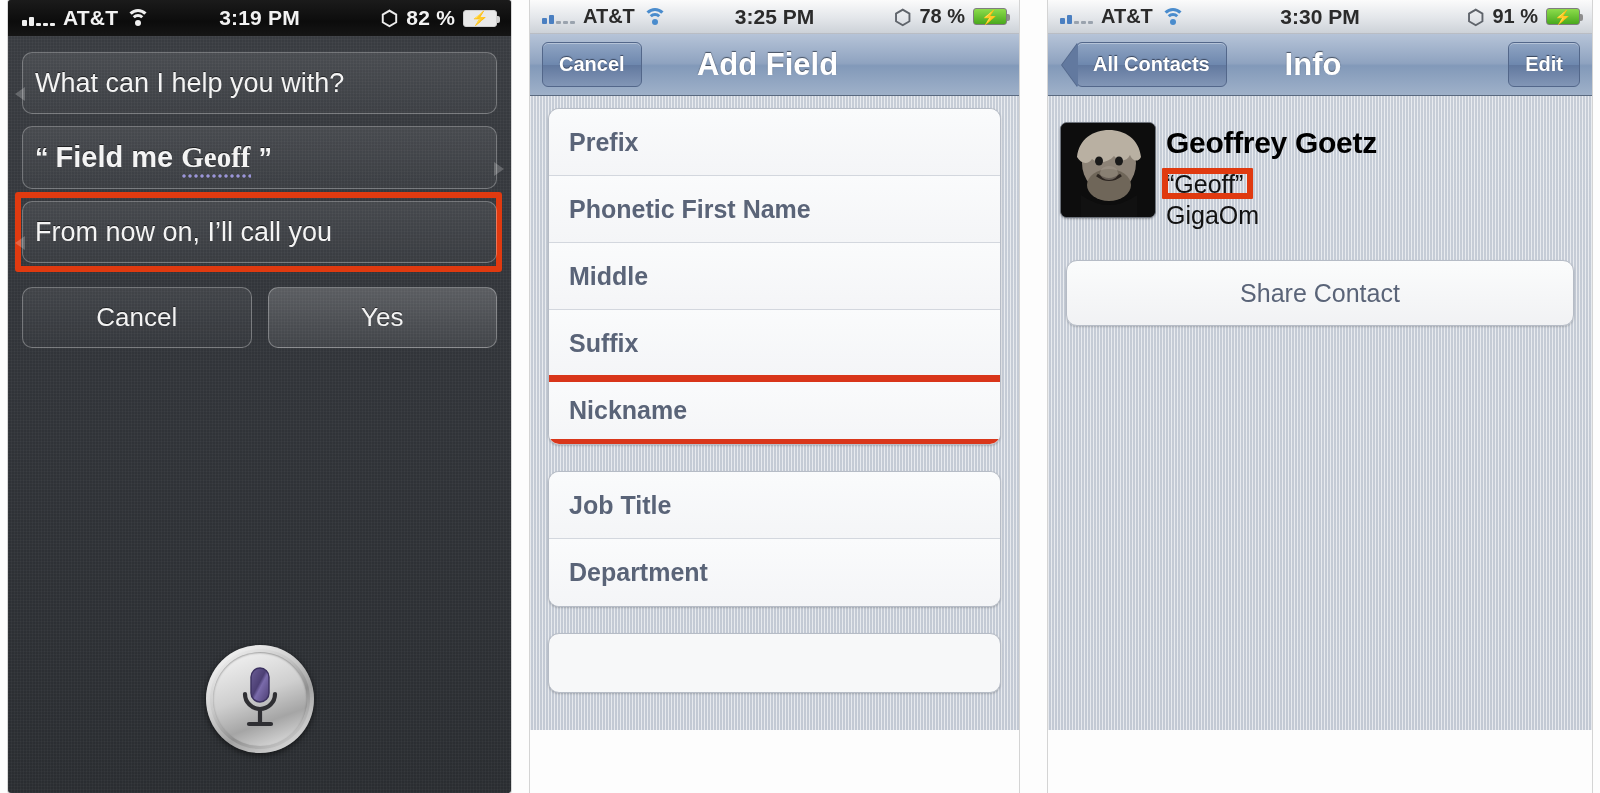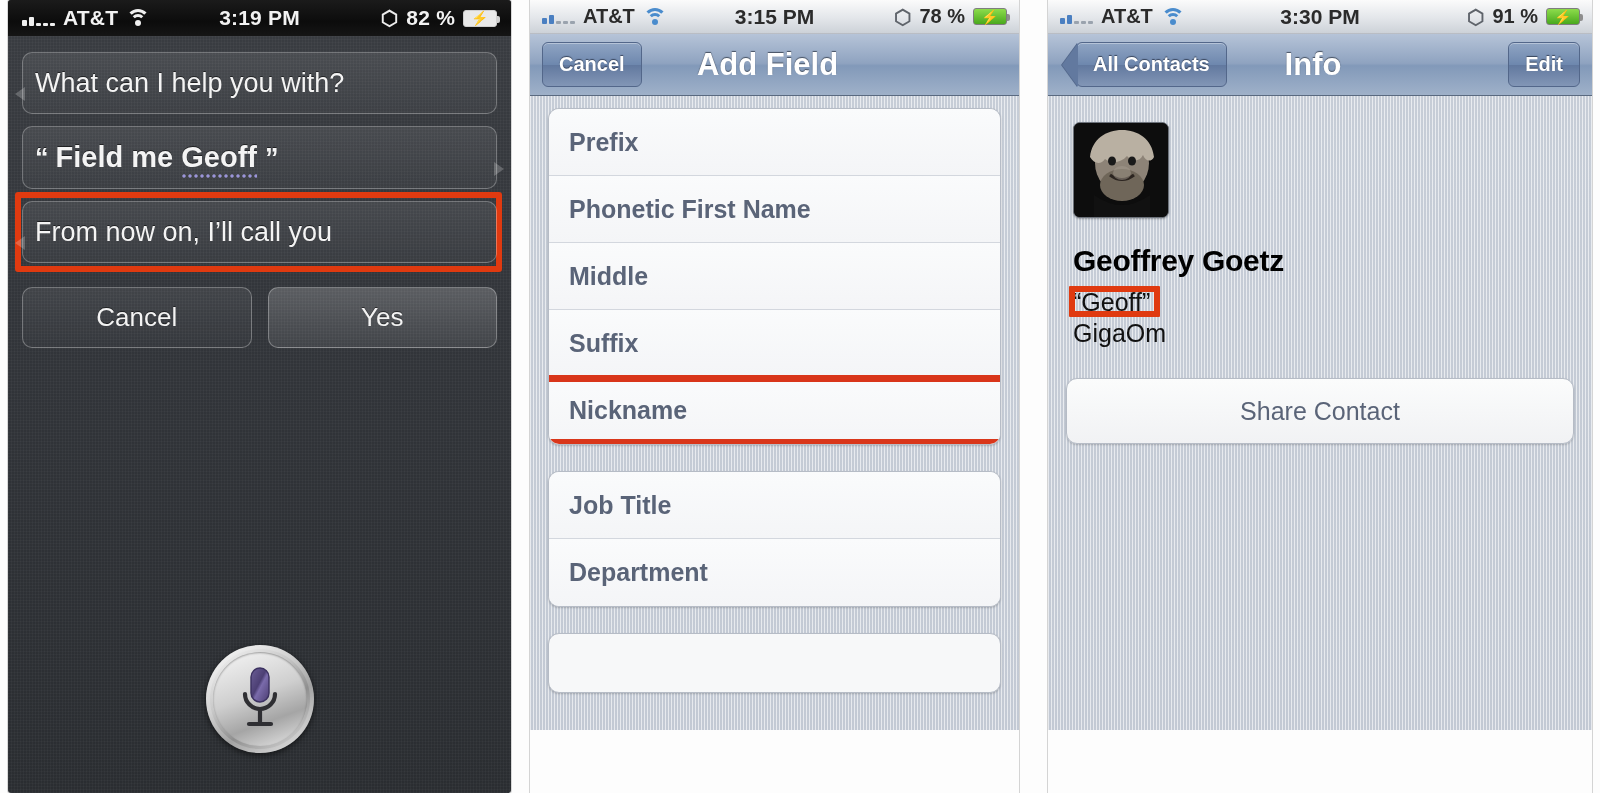--- a/index.html
+++ b/index.html
@@ -87,21 +87,21 @@
     width:0;height:0;border-style:solid;border-width:7px 10px 7px 0;
     border-color: transparent rgba(255,255,255,.22) transparent transparent;
   }
   .bubble.user { font-weight: bold; font-size: 29px; }
   .bubble.user::after {
     content:""; position:absolute; right:-8px; bottom:12px;
     width:0;height:0;border-style:solid;border-width:7px 0 7px 10px;
     border-color: transparent transparent transparent rgba(255,255,255,.22);
   }
   .quote { font-size: 27px; font-weight: bold; letter-spacing: -1px; }
-  .dotted-word { position: relative; }
+  .dotted-word { position: relative; font-family: Liberation Serif, serif; }
   .dotted-word::after {
     content:""; position:absolute; left:0; right:0; bottom:-5px; height:4px;
     background-image: radial-gradient(circle, #9a94d8 1.5px, transparent 1.7px);
     background-size: 6px 4px; background-repeat: repeat-x;
   }
   .highlight-box { position: relative; }
   .highlight-box::before {
     content:""; position:absolute; inset:-9px -5px -9px -7px;
     border: 6px solid #e03a10; border-radius: 3px; pointer-events:none;
   }
@@ -211,21 +211,21 @@
     content:""; position:absolute; left:-19px; right:-19px; top:-2px; bottom:-2px;
     border: 7px solid #d9361a; border-radius: 2px; pointer-events:none;
   }
 
   
   #panel-add { left: 530px; width: 489px; box-shadow: 0 0 0 1px #d4d4d4; }
 
   
   #panel-info { left: 1048px; width: 544px; box-shadow: 0 0 0 1px #d4d4d4; }
 
-  .contact-head { display:flex; padding: 14px 30px 8px 25px; gap: 22px; flex-direction: column; }
+  .contact-head { display:flex; padding: 14px 30px 8px 12px; gap: 10px; }
   .avatar {
     width: 96px; height: 96px; border-radius: 7px;
     border: 1px solid #6d737c;
     background: #111;
     overflow: hidden; flex: none;
     box-shadow: 0 1px 2px rgba(0,0,0,.3);
   }
   .contact-text { padding-top: 4px; }
   .contact-name { font-size: 30px; font-weight: bold; color: #000; letter-spacing: -.3px; }
   .contact-nick { font-size: 25px; color: #111; margin-top: 10px; position: relative; display: inline-block; }
@@ -333,21 +333,21 @@
             <i class="off"></i>
             <i class="off"></i>
         </span>
         <span>AT&amp;T</span>
         <span class="wifi blue">
           <span class="w3"></span>
             <span class="w2"></span>
             <span class="w1"></span>
         </span>
       </div>
-      <div class="sb-center">3:15 PM</div>
+      <div class="sb-center">3:25 PM</div>
       <div class="sb-right">
         <span class="bt grey">⬡</span>
         <span>78 %</span>
         <span class="batt green">
             <span class="bolt">⚡</span>
           </span>
       </div>
     </div>
 
     <div class="ios-navbar">

